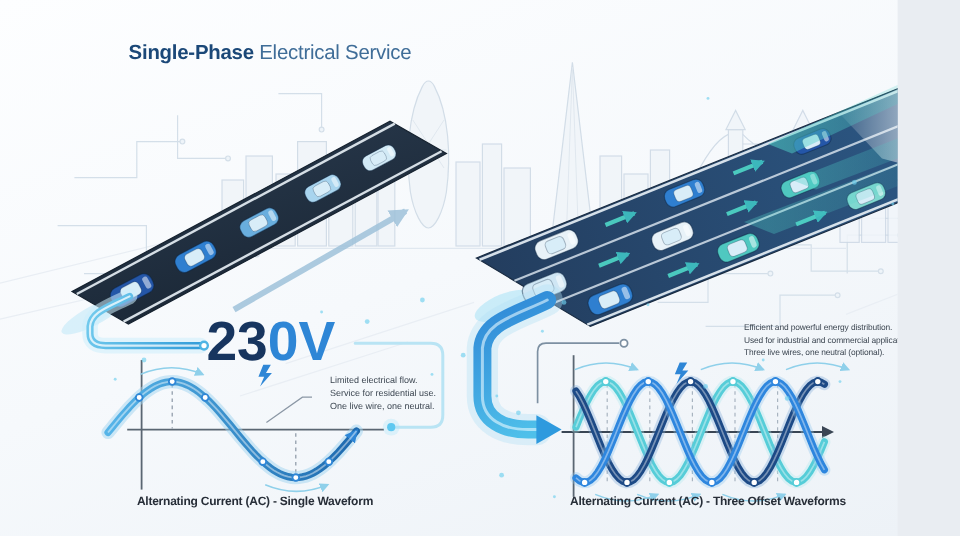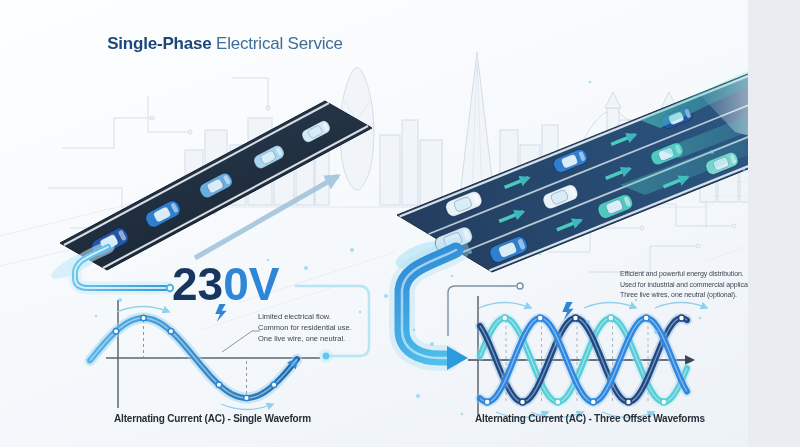--- a/index.html
+++ b/index.html
@@ -14,21 +14,21 @@
   .t-right{left:444px;}
   .title .tb{font-weight:700;color:#1b4878;}
   .title .tr{font-weight:400;color:#3f6d98;}
   .volt{position:absolute;top:261px;font-size:46px;font-weight:700;line-height:1;letter-spacing:0;white-space:nowrap;}
   .v-left{left:172px;}
   .v-right{left:529px;}
   .volt .vd{color:#17355f;}
   .volt .va{color:#2e86d6;}
   .info{position:absolute;color:#3d4752;white-space:nowrap;}
   .info div{white-space:nowrap;}
-  .info-left{left:258px;top:311px;width:108px;font-size:7.5px;line-height:11px;}
+  .info-left{left:275px;top:311px;width:108px;font-size:7.5px;line-height:11px;}
   .info-right{left:620px;top:269px;width:180px;font-size:7px;line-height:10.5px;letter-spacing:-.1px;}
   .caption{position:absolute;top:413px;font-size:10px;font-weight:700;color:#272e38;text-align:center;letter-spacing:-.2px;white-space:nowrap;}
   .cap-left{left:85px;width:255px;}
   .cap-right{left:455px;width:270px;}
 </style>
 </head>
 <body>
 
 <div class="stage">
   <svg id="art" width="800" height="447" viewBox="0 0 800 447">
@@ -364,21 +364,21 @@
     </svg>
 
   <div class="title t-left"><span class="tb">Single-Phase</span> <span class="tr">Electrical Service</span></div>
 
 
   <div class="volt v-left"><span class="vd">23</span><span class="va">0V</span></div>
 
 
   <div class="info info-left">
     <div>Limited electrical flow.</div>
-    <div>Common for residential use.</div>
+    <div>Service for residential use.</div>
     <div>One live wire, one neutral.</div>
   </div>
 
   <div class="info info-right">
     <div>Efficient and powerful energy distribution.</div>
     <div>Used for industrial and commercial applications.</div>
     <div>Three live wires, one neutral (optional).</div>
   </div>
 
   <div class="caption cap-right">Alternating Current (AC) - Three Offset Waveforms</div>

